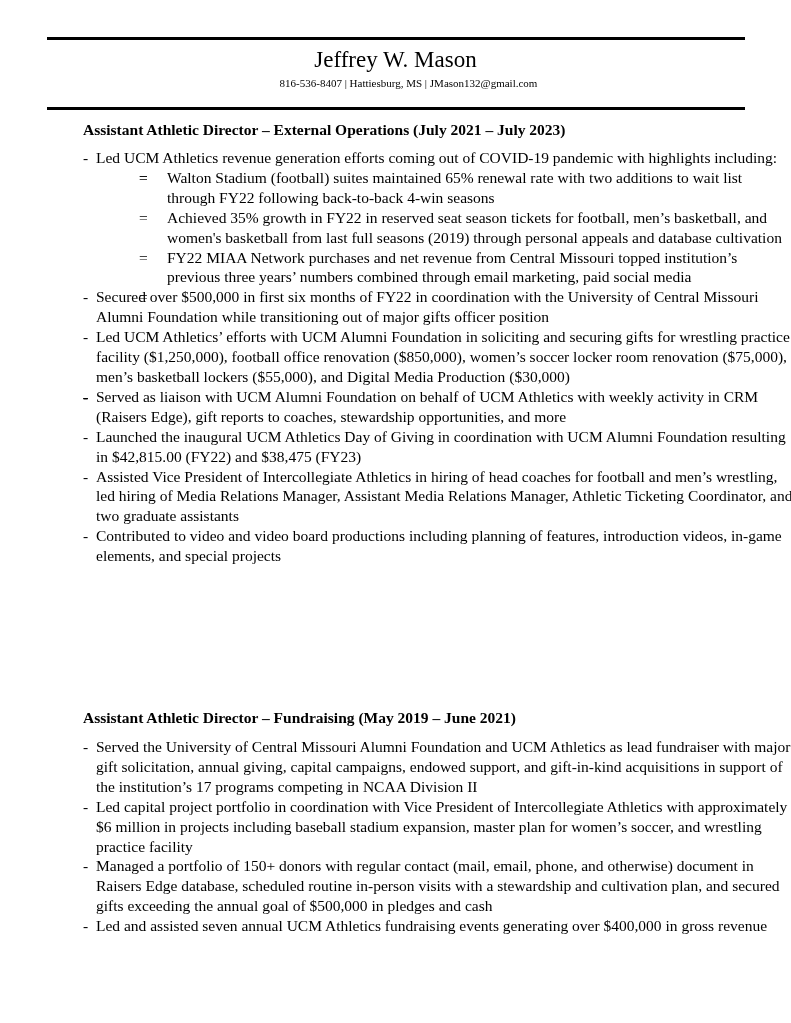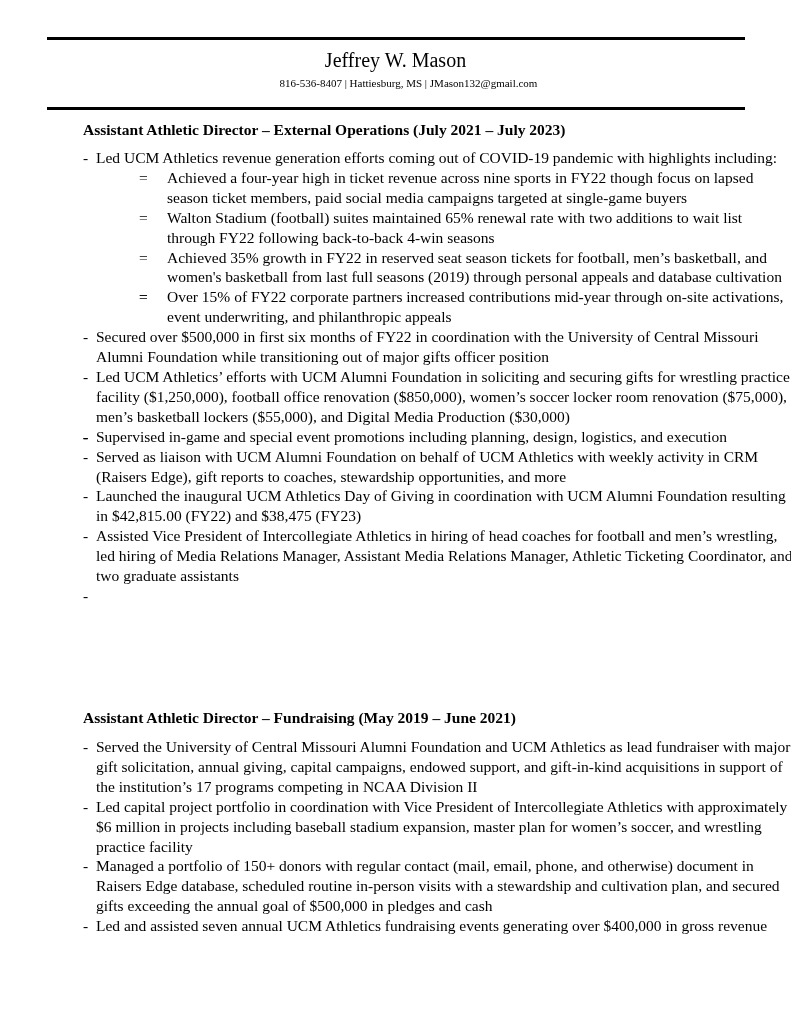--- a/index.html
+++ b/index.html
@@ -7,21 +7,21 @@
     width: 791px; height: 1023px; position: relative; overflow: hidden;
     font-family: "Liberation Serif", "DejaVu Serif", serif;
     color: #000000;
   }
   .page { position: absolute; left: 0; top: 0; width: 791px; height: 1023px; }
   .rule { position: absolute; left: 47px; width: 698px; height: 3px; background: #000; }
   .rule.top { top: 37px; }
   .rule.bottom { top: 107px; }
   .name {
     position: absolute; top: 46px; left: 0; width: 791px; text-align: center;
-    font-size: 20px; line-height: 28px;
+    font-size: 23px; line-height: 28px;
   }
   .contact {
     position: absolute; top: 73px; left: 0; width: 791px; text-align: center;
     font-size: 11px; line-height: 20px; padding-left: 13px;
   }
   .content { position: absolute; left: 47px; width: 710px; font-size: 15.5px; line-height: 19.9px; margin-left: 36px; }
   .job-title { font-weight: bold; font-size: 15.5px; line-height: 20px; }
   ul.bullets { list-style: none; margin: 0; padding: 0; }
   ul.bullets > li { position: relative; padding-left: 13px; }
   ul.bullets > li > .mark { position: absolute; left: 0; top: 0; }
@@ -43,36 +43,36 @@
   <div class="contact">816-536-8407 | Hattiesburg, MS | JMason132@gmail.com</div>
   <div class="rule bottom"></div>
 
   <div class="content sec1">
     <div class="job-title">Assistant Athletic Director – External Operations (July 2021 – July 2023)</div>
     <ul class="bullets">
       <li>
         <span class="mark">-</span>
         <span>Led UCM Athletics revenue generation efforts coming out of COVID-19 pandemic with highlights including:</span>
         <ul class="sub">
-          <li><span class="mark">=</span><span>Achieved a four-year high in ticket revenue across nine sports in FY22 though focus on lapsed season ticket members, paid social media campaigns targeted at single-game buyers</span></li>
+          <li><span class="mark">=</span></li>
           <li><span class="mark">=</span><span>Walton Stadium (football) suites maintained 65% renewal rate with two additions to wait list through FY22 following back-to-back 4-win seasons</span></li>
           <li><span class="mark">=</span><span>Achieved 35% growth in FY22 in reserved seat season tickets for football, men’s basketball, and women's basketball from last full seasons (2019) through personal appeals and database cultivation</span></li>
+          <li><span class="mark">=</span><span>FY22 MIAA Network purchases and net revenue from Central Missouri topped institution’s previous three years’ numbers combined through email marketing, paid social media</span></li>
           <li><span class="mark">=</span></li>
-          <li><span class="mark">=</span><span>Over 15% of FY22 corporate partners increased contributions mid-year through on-site activations, event underwriting, and philanthropic appeals</span></li>
         </ul>
       </li>
       <li><span class="mark">-</span><span>Secured over $500,000 in first six months of FY22 in coordination with the University of Central Missouri Alumni Foundation while transitioning out of major gifts officer position</span></li>
       <li><span class="mark">-</span><span>Led UCM Athletics’ efforts with UCM Alumni Foundation in soliciting and securing gifts for wrestling practice facility ($1,250,000), football office renovation ($850,000), women’s soccer locker room renovation ($75,000), men’s basketball lockers ($55,000), and Digital Media Production ($30,000)</span></li>
       <li><span class="mark">-</span></li>
       <li><span class="mark">-</span></li>
-      <li><span class="mark">-</span><span>Supervised in-game and special event promotions including planning, design, logistics, and execution</span></li>
+      <li><span class="mark">-</span></li>
       <li><span class="mark">-</span><span>Served as liaison with UCM Alumni Foundation on behalf of UCM Athletics with weekly activity in CRM (Raisers Edge), gift reports to coaches, stewardship opportunities, and more</span></li>
       <li><span class="mark">-</span><span>Launched the inaugural UCM Athletics Day of Giving in coordination with UCM Alumni Foundation resulting in $42,815.00 (FY22) and $38,475 (FY23)</span></li>
       <li><span class="mark">-</span><span>Assisted Vice President of Intercollegiate Athletics in hiring of head coaches for football and men’s wrestling, led hiring of Media Relations Manager, Assistant Media Relations Manager, Athletic Ticketing Coordinator, and two graduate assistants</span></li>
-      <li><span class="mark">-</span></li>
+      <li><span class="mark">-</span><span>Contributed to video and video board productions including planning of features, introduction videos, in-game elements, and special projects</span></li>
     </ul>
   </div>
 
   <div class="content sec2">
     <div class="job-title">Assistant Athletic Director – Fundraising (May 2019 – June 2021)</div>
     <ul class="bullets">
       <li><span class="mark">-</span><span>Served the University of Central Missouri Alumni Foundation and UCM Athletics as lead fundraiser with major gift solicitation, annual giving, capital campaigns, endowed support, and gift-in-kind acquisitions in support of the institution’s 17 programs competing in NCAA Division II</span></li>
       <li><span class="mark">-</span><span>Led capital project portfolio in coordination with Vice President of Intercollegiate Athletics with approximately $6 million in projects including baseball stadium expansion, master plan for women’s soccer, and wrestling practice facility</span></li>
       <li><span class="mark">-</span><span>Managed a portfolio of 150+ donors with regular contact (mail, email, phone, and otherwise) document in Raisers Edge database, scheduled routine in-person visits with a stewardship and cultivation plan, and secured gifts exceeding the annual goal of $500,000 in pledges and cash</span></li>
       <li><span class="mark">-</span><span>Led and assisted seven annual UCM Athletics fundraising events generating over $400,000 in gross revenue</span></li>

